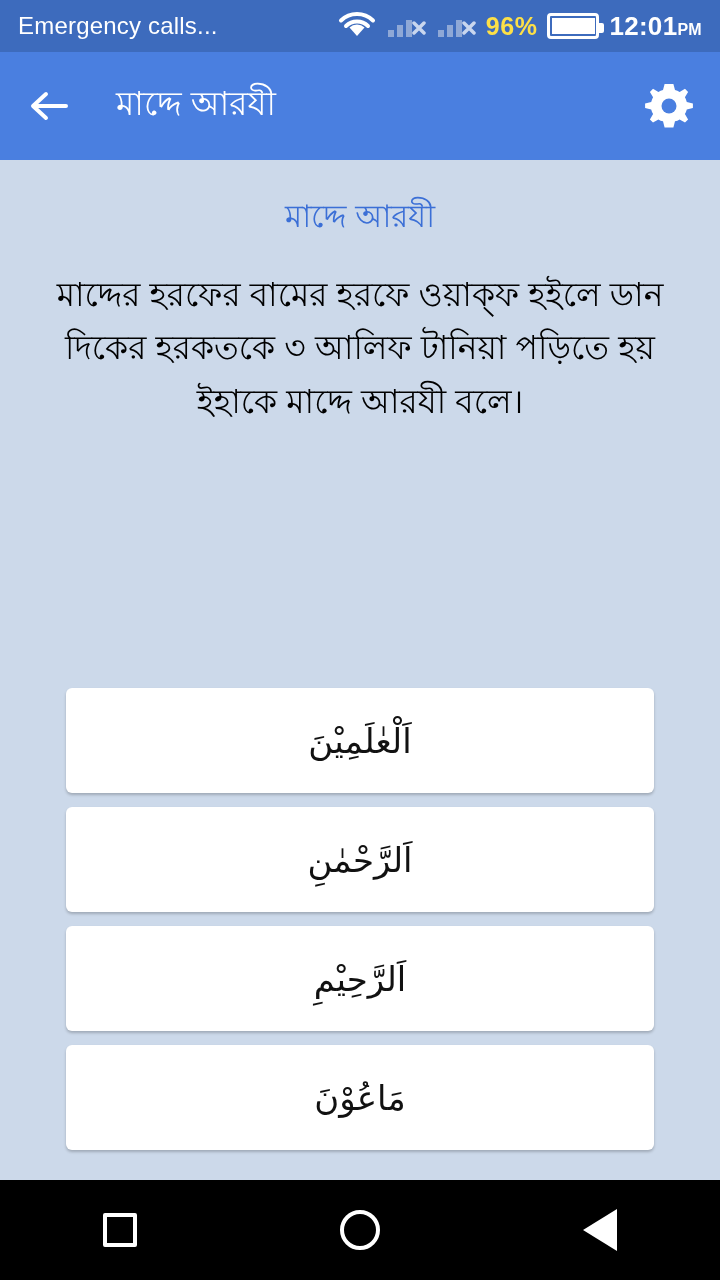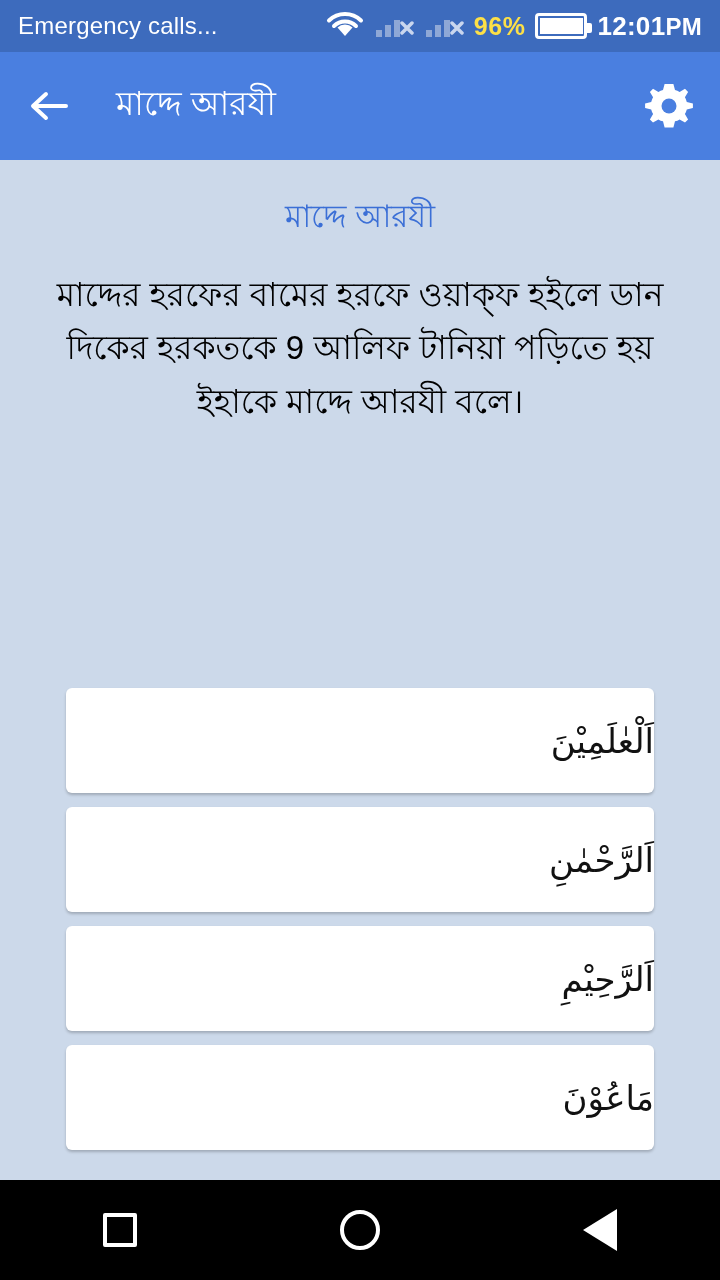--- a/index.html
+++ b/index.html
@@ -75,21 +75,21 @@
     left: 2px; top: 2px; bottom: 2px;
     width: 92%;
     background: #ffffff;
   }
   .clock {
     font-size: 26px;
     font-weight: bold;
     color: #ffffff;
     letter-spacing: 0.3px;
   }
-  .clock .ampm { font-size: 24px; }
+  .clock .ampm { font-size: 16px; }
 
   
   .appbar {
     height: 108px;
     background: #4a7fe0;
     display: flex;
     align-items: center;
     padding: 0 26px;
     box-sizing: border-box;
     flex: none;
@@ -143,21 +143,21 @@
     padding: 0 66px;
     box-sizing: border-box;
   }
   .option-card {
     background: #ffffff;
     border-radius: 6px;
     height: 105px;
     margin-bottom: 14px;
     display: flex;
     align-items: center;
-    justify-content: flex-end;
+    justify-content: center;
     box-shadow: 0 2px 3px rgba(0,0,0,0.22);
     cursor: pointer;
   }
   .option-card:last-child { margin-bottom: 8px; }
   .option-text {
     font-family: "DejaVu Sans", sans-serif;
     font-size: 34px;
     color: #111111;
     direction: rtl;
   }
@@ -251,21 +251,21 @@
     <span class="gear">
       <svg width="50" height="50" viewBox="0 0 50 50">
         <path fill="#ffffff" d="M25 3 l4.4 0 1.6 6.1 a16.5 16.5 0 0 1 4.6 1.9 l5.4-3.2 3.1 3.1 -3.2 5.4 a16.5 16.5 0 0 1 1.9 4.6 l6.1 1.6 0 4.4 -6.1 1.6 a16.5 16.5 0 0 1 -1.9 4.6 l3.2 5.4 -3.1 3.1 -5.4-3.2 a16.5 16.5 0 0 1 -4.6 1.9 l-1.6 6.1 -4.4 0 -4.4 0 -1.6-6.1 a16.5 16.5 0 0 1 -4.6-1.9 l-5.4 3.2 -3.1-3.1 3.2-5.4 a16.5 16.5 0 0 1 -1.9-4.6 l-6.1-1.6 0-4.4 6.1-1.6 a16.5 16.5 0 0 1 1.9-4.6 l-3.2-5.4 3.1-3.1 5.4 3.2 a16.5 16.5 0 0 1 4.6-1.9 l1.6-6.1 z"></path>
         <circle cx="25" cy="25" r="7.5" fill="#4a7fe0"></circle>
       </svg>
     </span>
   </div>
 
   <div class="content">
     <div class="page-heading">মাদ্দে আরযী</div>
-    <div class="body-text">মাদ্দের হরফের বামের হরফে ওয়াক্‌ফ হইলে ডান দিকের হরকতকে  9  আলিফ টানিয়া পড়িতে হয়  ইহাকে মাদ্দে আরযী বলে।</div>
+    <div class="body-text">মাদ্দের হরফের বামের হরফে ওয়াক্‌ফ হইলে ডান দিকের হরকতকে  ৩  আলিফ টানিয়া পড়িতে হয়  ইহাকে মাদ্দে আরযী বলে।</div>
 
     <div class="options">
       <div class="option-card">
         <span class="option-text">اَلْعٰلَمِيْنَ</span>
       </div>
       <div class="option-card">
         <span class="option-text">اَلرَّحْمٰنِ</span>
       </div>
       <div class="option-card">
         <span class="option-text">اَلرَّحِيْمِ</span>

